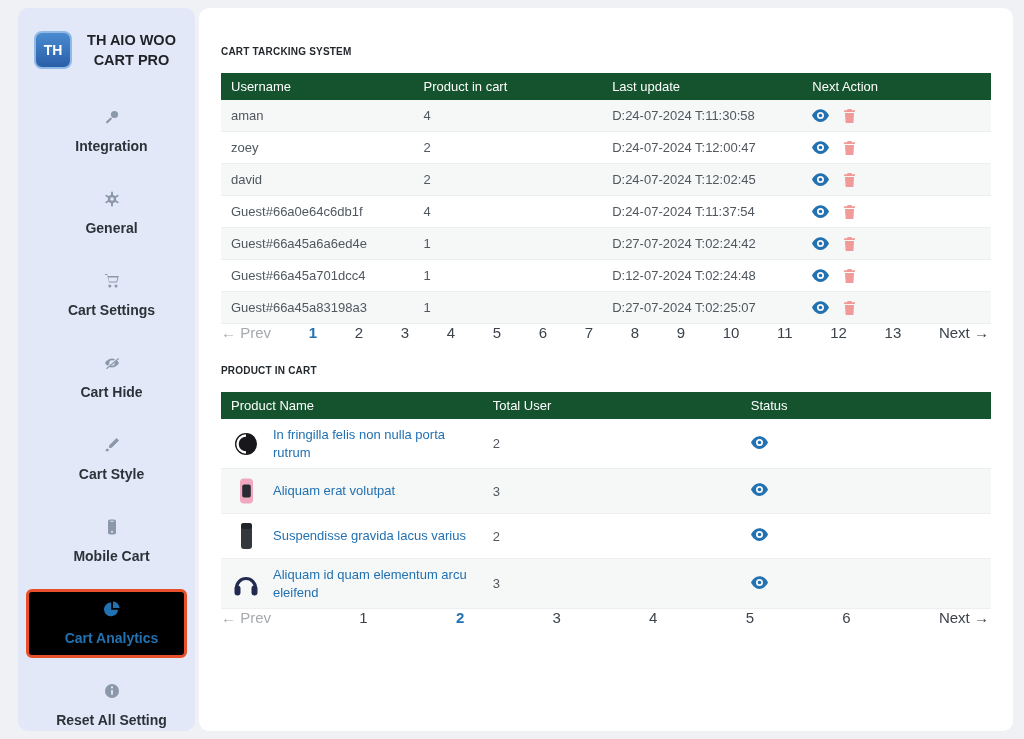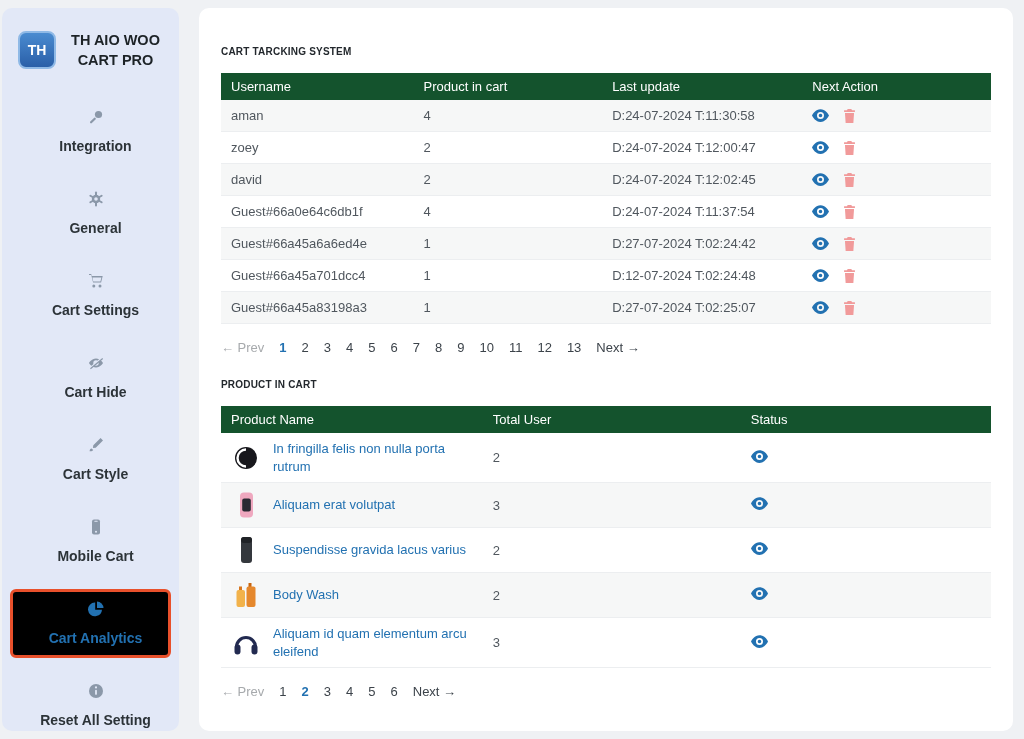--- a/index.html
+++ b/index.html
@@ -2,21 +2,21 @@
 <html><head>
 <meta charset="utf-8">
 <style>
   * { margin:0; padding:0; box-sizing:border-box; }
   html,body { width:1024px; height:739px; }
   body { font-family:"Liberation Sans", sans-serif; background:#eff1f4; }
   .app { position:relative; width:1024px; height:739px; overflow:hidden; }
 
   
   .sidebar {
-    position:absolute; left:2px; top:8px; width:177px; height:723px;
+    position:absolute; left:18px; top:8px; width:177px; height:723px;
     background:#e2e8f7; border-radius:10px; overflow:hidden;
   }
   .brand { display:flex; align-items:center; gap:10px; padding:22px 14px 16px 16px; }
   .brand-logo {
     width:38px; height:38px; flex:0 0 38px; border-radius:8px;
     background:linear-gradient(180deg,#4a8bd0,#2a5fa8);
     border:2px solid #8fb9e6; color:#fff; font-weight:bold; font-size:14px;
     display:flex; align-items:center; justify-content:center;
   }
   .brand-title { font-weight:700; font-size:14.5px; color:#1d2327; line-height:1.4; text-align:center; flex:1; }
@@ -59,22 +59,22 @@
   .icon-btn { display:inline-flex; cursor:pointer; background:none; border:none; padding:0; }
   .eye svg { fill:#2271b1; }
   .trash svg { fill:#f19a9a; }
 
   .product-cell { display:flex; align-items:center; gap:12px; min-height:30px; }
   .thumb { width:30px; height:30px; flex:0 0 30px; display:flex; align-items:center; justify-content:center; }
   .product-link { color:#2271b1; text-decoration:none; max-width:210px; display:inline-block; line-height:1.35; cursor:pointer; }
   .products-table tbody td { padding:7px 10px; }
 
   .pagination {
-    display:flex; justify-content:flex-start; align-items:center; gap:15px;
-    font-size:13px; color:#3c434a; margin-top:16px; padding-right:2px;
+    display:flex; justify-content:space-between; align-items:center; gap:15px;
+    font-size:15px; color:#3c434a; margin-top:0; padding-right:2px;
   }
   .pagination .page { cursor:pointer; }
   .pagination .page.active { color:#2271b1; font-weight:700; }
   .pagination .prev { color:#a7aaad; cursor:pointer; }
   .pagination .next { color:#3c434a; cursor:pointer; }
 </style>
 </head>
 <body>
 
 <div class="app">
@@ -409,41 +409,20 @@
                 <svg width="17" height="13" viewBox="0 0 16 12">
                   <path d="M8 0C3.5 0 .8 4.2 0 6c.8 1.8 3.5 6 8 6s7.2-4.2 8-6c-.8-1.8-3.5-6-8-6zm0 9.3A3.3 3.3 0 118 2.7a3.3 3.3 0 010 6.6zM8 4.3a1.7 1.7 0 100 3.4 1.7 1.7 0 000-3.4z"></path>
                 </svg>
               </button></td>
         </tr>
         <tr>
           <td>
               <span class="product-cell">
             <span class="thumb">
               <svg width="30" height="30" viewBox="0 0 30 30">
-                    <rect x="8" y="6.5" width="3" height="4" fill="#d8771f"></rect>
-                    <rect x="17.5" y="3" width="3" height="4" fill="#c9660f"></rect>
-                    <rect x="5.5" y="10" width="8.5" height="17" rx="2" fill="#f2b24a"></rect>
-                    <rect x="15.5" y="6.5" width="9" height="20.5" rx="2" fill="#e5882d"></rect>
-                  </svg>
-            </span>
-            <a class="product-link">Body Wash</a>
-          </span>
-            </td>
-          <td>2</td>
-          <td><button class="icon-btn eye">
-                <svg width="17" height="13" viewBox="0 0 16 12">
-                  <path d="M8 0C3.5 0 .8 4.2 0 6c.8 1.8 3.5 6 8 6s7.2-4.2 8-6c-.8-1.8-3.5-6-8-6zm0 9.3A3.3 3.3 0 118 2.7a3.3 3.3 0 010 6.6zM8 4.3a1.7 1.7 0 100 3.4 1.7 1.7 0 000-3.4z"></path>
-                </svg>
-              </button></td>
-        </tr>
-        <tr>
-          <td>
-              <span class="product-cell">
-            <span class="thumb">
-              <svg width="30" height="30" viewBox="0 0 30 30">
                     <path d="M5.5 19a9.5 9.5 0 0119 0" stroke="#222a50" stroke-width="3.2" fill="none"></path>
                     <rect x="3.5" y="16.5" width="6" height="10" rx="3" fill="#222a50"></rect>
                     <rect x="20.5" y="16.5" width="6" height="10" rx="3" fill="#222a50"></rect>
                   </svg>
             </span>
             <a class="product-link">Aliquam id quam elementum arcu eleifend</a>
           </span>
             </td>
           <td>3</td>
           <td><button class="icon-btn eye">

